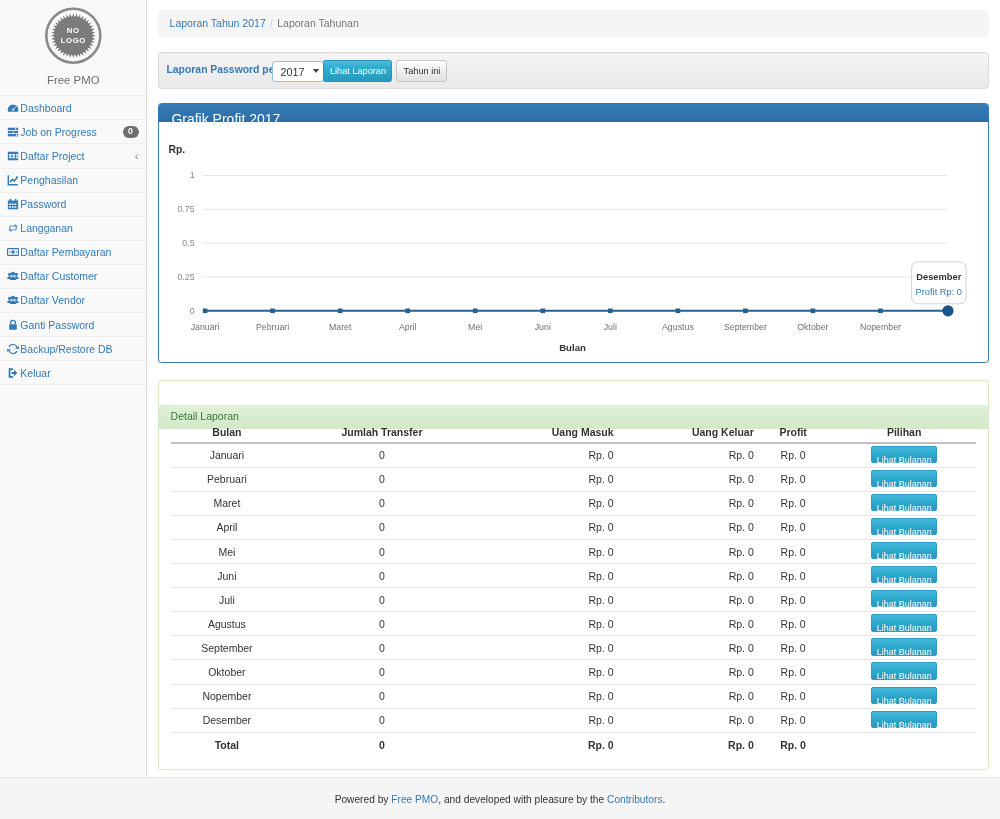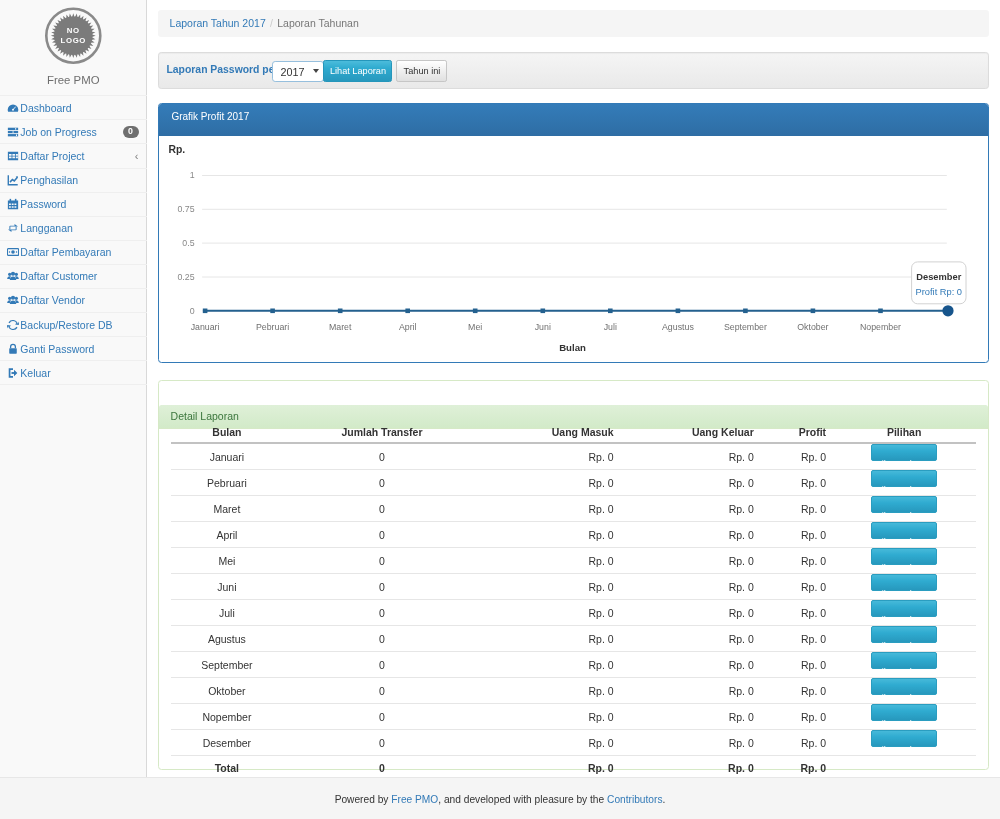--- a/index.html
+++ b/index.html
@@ -22,36 +22,36 @@
 #well{position:absolute;left:158.4px;top:52.2px;width:830.5px;height:36.4px;background:linear-gradient(to bottom,#f5f5f5,#e9e9e9);border:1px solid #dcdcdc;border-radius:3.2px;box-sizing:border-box;box-shadow:inset 0 1px 1px rgba(0,0,0,.04);}
 #well .lbl{position:absolute;left:7.1px;top:11px;font-weight:bold;color:#337ab7;font-size:10.4px;}
 #sel{position:absolute;left:113px;top:7.6px;width:52px;height:21.5px;background:#fff;border:1px solid #96bfdd;border-radius:3.2px;box-sizing:border-box;font-size:11.2px;color:#333;}
 #sel .v{position:absolute;left:7px;top:4px;font-size:10.8px;}
 #sel .caret{position:absolute;right:4.5px;top:7.5px;width:0;height:0;border-left:3.4px solid transparent;border-right:3.4px solid transparent;border-top:4.4px solid #444;}
 .btn{position:absolute;top:6.8px;height:22.3px;border-radius:2.2px;box-sizing:border-box;font-size:9.2px;text-align:center;}
 #btn1{left:164.1px;width:69px;background:linear-gradient(to bottom,#4cbcdb 0%,#2fabd0 35%,#2798bd 100%);border:1px solid #2596bb;color:#fff;padding-top:5.4px;}
 #btn2{left:237.1px;width:51px;background:linear-gradient(to bottom,#fff,#e0e0e0);border:1px solid #c6c6c6;color:#333;padding-top:5.4px;}
 
 #cpanel{position:absolute;left:158.4px;top:102.8px;width:830.5px;height:260.5px;border:1px solid #337ab7;border-radius:3.5px;box-sizing:border-box;background:#fff;}
-#chead{height:32px;background:linear-gradient(to bottom,#347cb9,#2e6da4);border-radius:2.5px 2.5px 0 0;color:#fff;font-size:10px;padding:6.8px 0 0 12px;box-sizing:border-box;}
+#chead{height:18px;background:linear-gradient(to bottom,#347cb9,#2e6da4);border-radius:2.5px 2.5px 0 0;color:#fff;font-size:14px;padding:6.8px 0 0 12px;box-sizing:border-box;}
 
 #dpanel{position:absolute;left:158.4px;top:379.8px;width:830.5px;height:390px;border:1px solid #d6e9c6;border-radius:3.5px;box-sizing:border-box;background:#fff;}
 #dhead{height:24.7px;background:linear-gradient(to bottom,#dff0d8,#d2eac8);border-radius:2.5px 2.5px 0 0;color:#3c763d;font-size:10.5px;padding:4.8px 0 0 11.2px;box-sizing:border-box;border-bottom:1px solid #d6e9c6;margin-top:24px;}
 table{position:absolute;left:12px;top:41.6px;width:804.5px;border-collapse:collapse;font-size:10.5px;color:#333;table-layout:fixed;}
 th,td{box-sizing:border-box;}
 th{font-weight:bold;border-bottom:2px solid #c2c2c2;padding:3.6px 0 4.1px 0;}
 td{border-top:1px solid #e6e6e6;padding:0;height:24.1px;box-sizing:border-box;vertical-align:middle;}
 tr.first td{border-top:none;}
 .c1{width:111px;text-align:center;}
 .c2{width:199.2px;text-align:center;}
 .c3{width:138.4px;text-align:right;padding-right:6.4px;}
 .c4{width:140.2px;text-align:right;padding-right:6.4px;}
-.c5{width:72.3px;text-align:right;padding-right:6.4px;}
+.c5{width:72.3px;text-align:center;padding-right:6.4px;}
 .c6{width:143.4px;text-align:center;}
-.bbtn{display:inline-block;width:66px;height:17.3px;border-radius:2px;background:linear-gradient(to bottom,#46b9d9 0%,#2fabd0 40%,#2798bd 100%);border:1px solid #2a9dc0;color:#fff;font-size:9px;box-sizing:border-box;padding-top:14px;}
+.bbtn{display:inline-block;width:66px;height:17.3px;border-radius:2px;background:linear-gradient(to bottom,#46b9d9 0%,#2fabd0 40%,#2798bd 100%);border:1px solid #2a9dc0;color:#fff;font-size:9px;box-sizing:border-box;padding-top:8px;}
 tr.total td{font-weight:bold;border-top:1px solid #e6e6e6;}
 
 #footer{position:absolute;left:0;top:777px;width:1000px;height:42px;background:#f5f5f5;border-top:1px solid #e7e7e7;box-sizing:border-box;text-align:center;padding-top:16.4px;font-size:10.2px;color:#333;}
 </style></head>
 <body>
 <div id="sidebar">
   <div id="logo">
     <svg width="147" height="68" viewBox="0 0 147 68">
       <circle cx="73.3" cy="35.7" r="27" fill="none" stroke="#8a8a8a" stroke-width="2.6"></circle>
       <g transform="translate(73.3,35.7)">
@@ -168,33 +168,33 @@
               <circle cx="7" cy="4.4" r="2.4"></circle>
               <path d="M3.2 11.6c0-2.4 1.7-4.1 3.8-4.1s3.8 1.7 3.8 4.1z"></path>
             </g>
           </svg>
         </span>
         <span class="txt">Daftar Vendor</span>
       </div>
       <div class="mi">
         <span class="ic">
           <svg width="12" height="12" viewBox="0 0 14 14">
-            <path fill="#337ab7" d="M12.6 5.6A6 6 0 0 0 1.7 4L3 5a4.5 4.5 0 0 1 8-.2L9.4 6.4l4.4.6.3-4.3zM1.4 8.4a6 6 0 0 0 10.9 1.7L11 9a4.5 4.5 0 0 1-8 .2l1.6-1.6-4.4-.6-.3 4.3z"></path>
-          </svg>
-        </span>
-        <span class="txt">Backup/Restore DB</span>
-      </div>
-      <div class="mi">
-        <span class="ic">
-          <svg width="12" height="12" viewBox="0 0 14 14">
             <path fill="none" stroke="#337ab7" stroke-width="1.5" d="M4.2 6V4.3a2.8 2.8 0 0 1 5.6 0V6"></path>
             <rect x="2.6" y="6" width="8.8" height="6.5" rx="0.8" fill="#337ab7"></rect>
           </svg>
         </span>
         <span class="txt">Ganti Password</span>
+      </div>
+      <div class="mi">
+        <span class="ic">
+          <svg width="12" height="12" viewBox="0 0 14 14">
+            <path fill="#337ab7" d="M12.6 5.6A6 6 0 0 0 1.7 4L3 5a4.5 4.5 0 0 1 8-.2L9.4 6.4l4.4.6.3-4.3zM1.4 8.4a6 6 0 0 0 10.9 1.7L11 9a4.5 4.5 0 0 1-8 .2l1.6-1.6-4.4-.6-.3 4.3z"></path>
+          </svg>
+        </span>
+        <span class="txt">Backup/Restore DB</span>
       </div>
       <div class="mi">
         <span class="ic">
           <svg width="12" height="12" viewBox="0 0 14 14">
             <path fill="#337ab7" d="M2 1.5h5v2H4v7h3v2H2zM8.2 4l3 3-3 3V7.9H5.5V6.1h2.7z"></path>
             <path fill="#337ab7" d="M8.2 3.2L12 7l-3.8 3.8V8H5.3V6h2.9z"></path>
           </svg>
         </span>
         <span class="txt">Keluar</span>
       </div>

